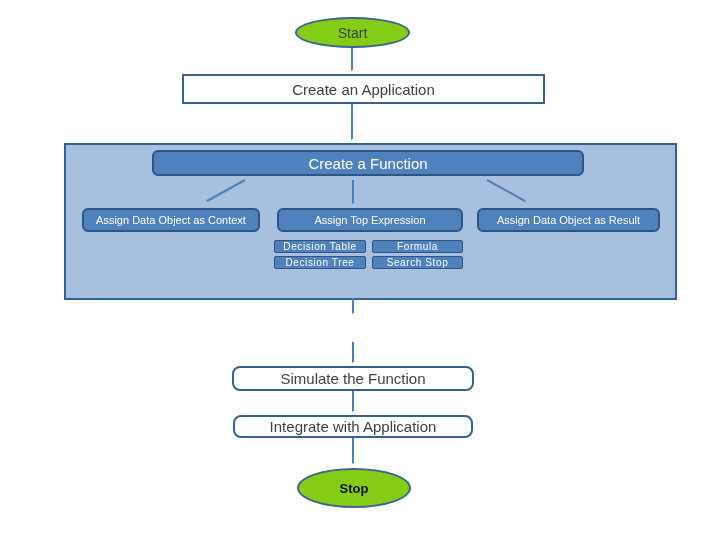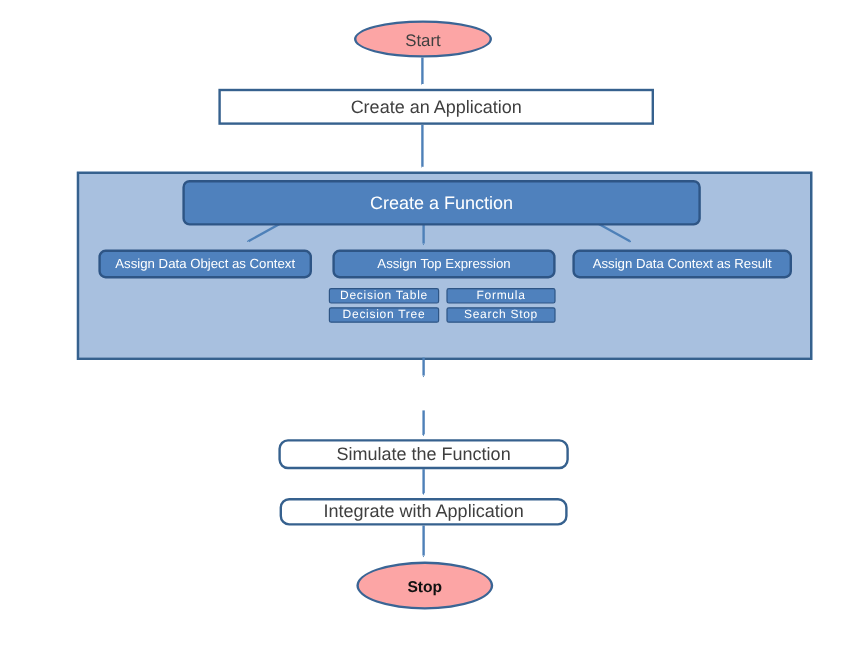--- a/index.html
+++ b/index.html
@@ -30,21 +30,21 @@
     position: absolute;
     display: flex;
     align-items: center;
     justify-content: center;
     text-align: center;
     box-sizing: border-box;
     z-index: 3;
     white-space: nowrap;
   }
   .oval {
-    background: #fca5a5;
+    background: #84cc16;
     border: 2px solid #3A6595;
     border-radius: 50%;
     color: #3F3F3F;
     font-size: 14px;
     text-align: right;
   }
   .white-box {
     background: #ffffff;
     border: 2px solid #36618E;
     color: #3F3F3F;
@@ -93,27 +93,27 @@
       <line x1="353" y1="342" x2="353" y2="362" marker-end="url(#arw)"></line>
       <line x1="353" y1="391" x2="353" y2="411" marker-end="url(#arw)"></line>
       <line x1="353" y1="438" x2="353" y2="463" marker-end="url(#arw)"></line>
     </g>
   </svg>
 
   <div class="node oval" style="left:295px; top:17px; width:115px; height:31px;">Start</div>
 
   <div class="node white-box" style="left:182px; top:74px; width:363px; height:30px;">Create an Application</div>
 
-  <div class="node blue-box big" style="left:152px; top:150px; width:432px; height:38px;">Create a Function</div>
+  <div class="node blue-box big" style="left:152px; top:150px; width:432px; height:26px;">Create a Function</div>
 
   <div class="node blue-box mid" style="left:82px; top:208px; width:178px; height:24px;">Assign Data Object as Context</div>
 
   <div class="node blue-box mid" style="left:277px; top:208px; width:186px; height:24px;">Assign Top Expression</div>
 
-  <div class="node blue-box mid" style="left:477px; top:208px; width:183px; height:24px;">Assign Data Context as Result</div>
+  <div class="node blue-box mid" style="left:477px; top:208px; width:183px; height:24px;">Assign Data Object as Result</div>
 
   <div class="node small-blue" style="left:274px; top:240px; width:92px; height:13px;">Decision Table</div>
 
   <div class="node small-blue" style="left:372px; top:240px; width:91px; height:13px;">Formula</div>
 
   <div class="node small-blue" style="left:274px; top:256px; width:92px; height:13px;">Decision Tree</div>
 
   <div class="node small-blue" style="left:372px; top:256px; width:91px; height:13px;">Search Stop</div>
 
 

